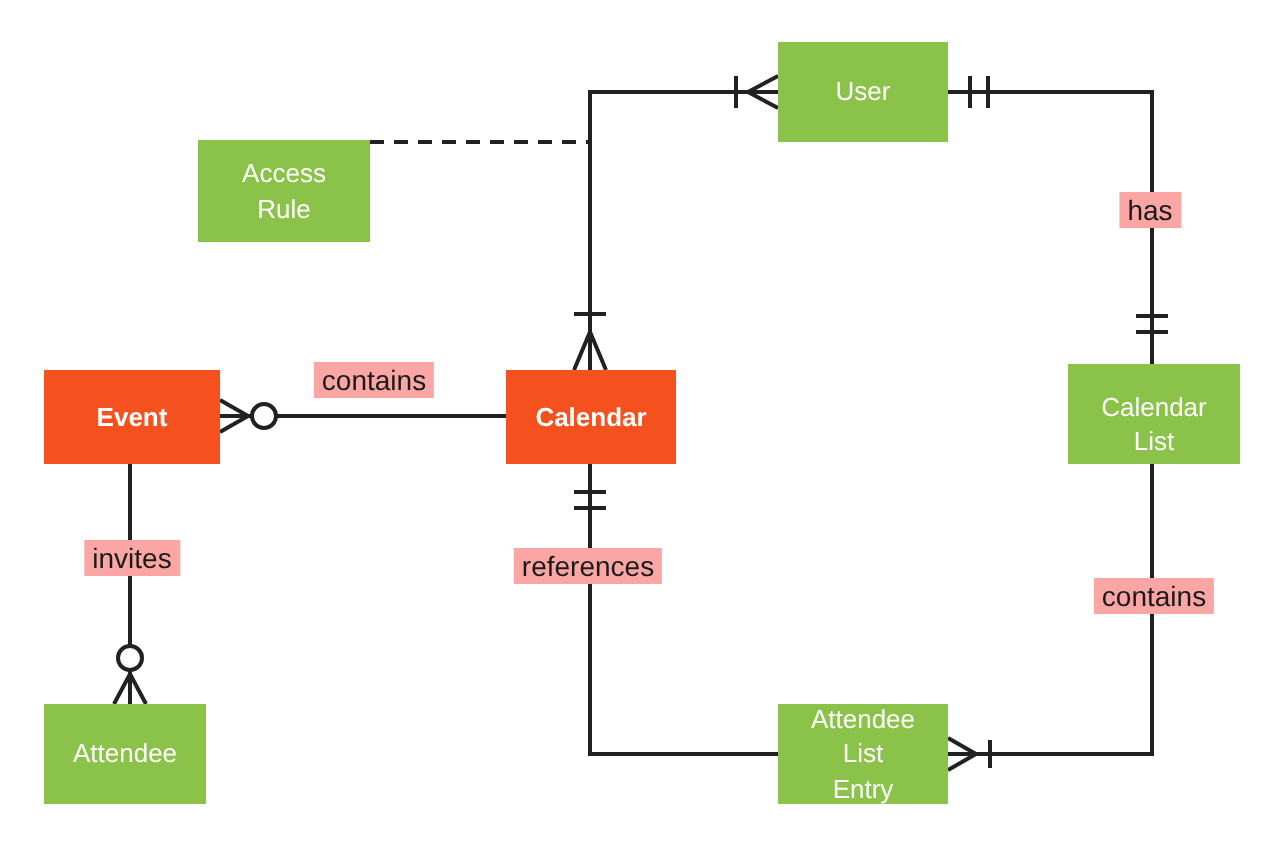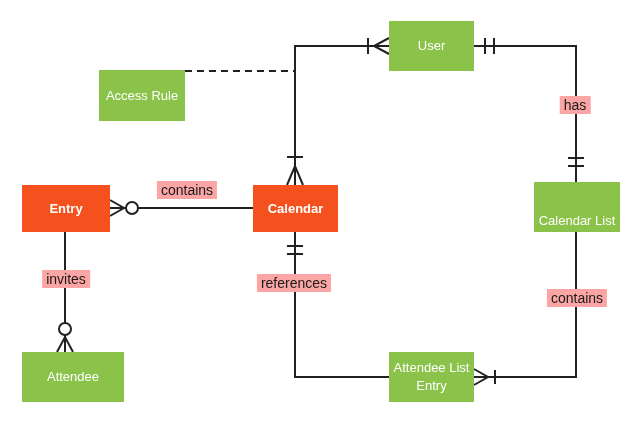--- a/index.html
+++ b/index.html
@@ -25,21 +25,21 @@
   .entity {
     position: absolute;
     display: flex;
     align-items: center;
     justify-content: center;
     text-align: center;
     color: #ffffff;
     font-size: 13px;
     line-height: 1.35;
     box-sizing: border-box;
-    padding: 2px 4px;
+    padding: 2px 16px;
   }
   .entity.orange {
     background: #f4511e;
     font-weight: bold;
   }
   .entity.green {
     background: #8bc34a;
     font-weight: normal;
   }
   .rel-label {
@@ -116,40 +116,40 @@
     </g>
 
     <g>
       <path class="conn" d="M576,232 L576,377 L474,377"></path>
       <path class="conn" d="M474,369 L488,377 L474,385"></path>
       <path class="conn" d="M495,370 L495,384"></path>
     </g>
   </svg>
 
   <div class="entity orange" style="left:22px; top:185px; width:88px; height:47px;">
-    <span>Entry</span>
+    <span>Event</span>
   </div>
 
   <div class="entity orange" style="left:253px; top:185px; width:85px; height:47px;">
     <span>Calendar</span>
   </div>
 
   <div class="entity green" style="left:389px; top:21px; width:85px; height:50px;">
     <span>User</span>
   </div>
 
   <div class="entity green" style="left:99px; top:46px; width:86px; height:51px;margin-top:24px;">
     <span>Access Rule</span>
   </div>
 
   <div class="entity green" style="left:534px; top:182px; width:86px; height:50px;align-items:flex-end;">
     <span>Calendar List</span>
   </div>
 
-  <div class="entity green" style="left:22px; top:352px; width:102px; height:50px;">
+  <div class="entity green" style="left:22px; top:352px; width:81px; height:50px;">
     <span>Attendee</span>
   </div>
 
   <div class="entity green" style="left:389px; top:352px; width:85px; height:50px;">
     <span>Attendee List Entry</span>
   </div>
 
   <div class="rel-label" style="left:187px; top:181px;">contains</div>
 
 

